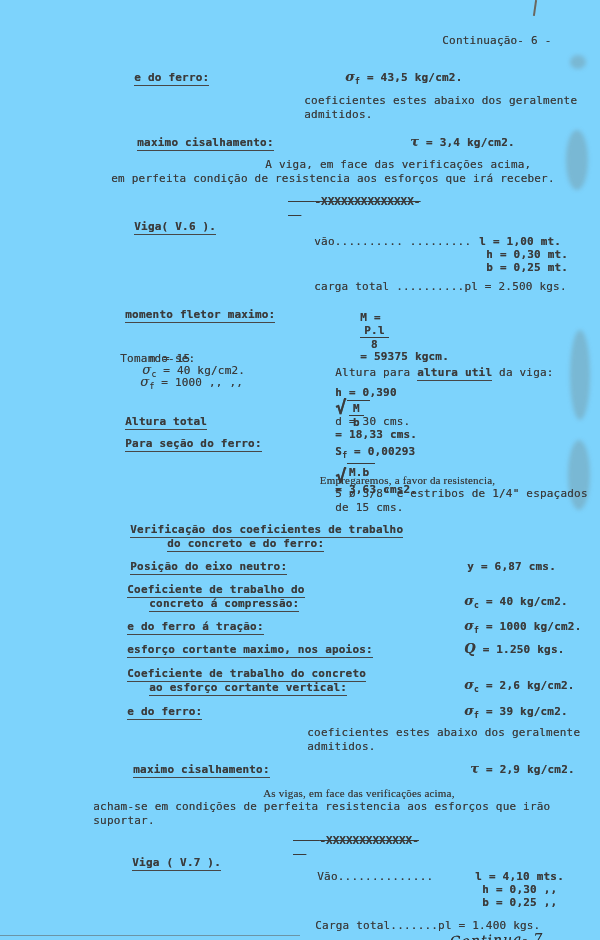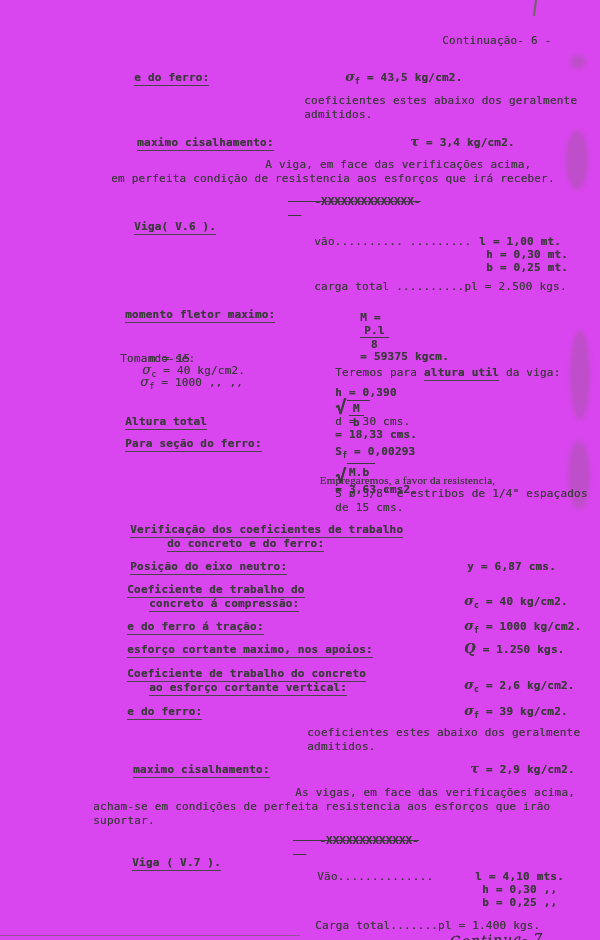--- a/index.html
+++ b/index.html
@@ -1,18 +1,18 @@
 <!DOCTYPE html>
 <html><head>
 <meta charset="utf-8">
 <style>
   html,body{margin:0;padding:0;background:#d8d5cf;}
   .page{
     position:relative;width:600px;height:940px;margin:0 auto;
-    background:#d946ef;
+    background:#7dd3fc;
     font-family:"DejaVu Sans Mono", monospace;
     font-size:11px;color:#3b3b3b;overflow:hidden;
     text-shadow:0 0 0.6px rgba(55,55,55,.65);
   }
   .row{position:absolute;white-space:pre;letter-spacing:.2px;line-height:14px;}
   .b{font-weight:bold;}
   .u{border-bottom:1.2px solid #474747;padding-bottom:1px;}
   .sep{letter-spacing:0;text-decoration:line-through;font-weight:bold;}
   .sigma{font-family:"DejaVu Serif",serif;font-style:italic;font-size:13px;}
   sub{font-size:8px;}
@@ -112,21 +112,21 @@
     <span>n = 15</span>
   </div>
   <div class="row" style="left:115px;top:349px;">
     <span class="sigma">σ</span><sub>c</sub> <span>= 40 kg/cm2.</span>
   </div>
   <div class="row" style="left:113px;top:361px;">
     <span class="sigma">σ</span><sub>f</sub> <span>= 1000 ,, ,,</span>
   </div>
 
   <div class="row" style="left:308px;top:352px;">
-    <span>Teremos para </span><span class="u b">altura util</span><span> da viga:</span>
+    <span>Altura para </span><span class="u b">altura util</span><span> da viga:</span>
   </div>
   <div class="row b" style="left:308px;top:372px;">
     <span>h = 0,390</span>
     <span class="sqrt"><span class="rad">√</span><span class="radicand deep"><span class="frac"><span class="num">M</span><span class="den">b</span></span></span></span>
     <span>= 18,33 cms.</span>
   </div>
 
   <div class="row" style="left:98px;top:401px;">
     <span class="u b">Altura total</span>
   </div>
@@ -215,21 +215,21 @@
     <span>admitidos.</span>
   </div>
 
   <div class="row" style="left:106px;top:749px;">
     <span class="u b">maximo cisalhamento:</span>
   </div>
   <div class="row b" style="left:443px;top:748px;">
     <span class="sigma">τ</span> <span>= 2,9 kg/cm2.</span>
   </div>
 
-  <div class="row" style="left:268px;top:772px;">
+  <div class="row" style="left:252px;top:772px;font-family:Liberation Serif, serif;">
     <span>As vigas, em face das verificações acima,</span>
   </div>
   <div class="row" style="left:66px;top:786px;">
     <span>acham-se em condições de perfeita resistencia aos esforços que irão</span>
   </div>
   <div class="row" style="left:66px;top:800px;">
     <span>suportar.</span>
   </div>
   <div class="row sep" style="left:293px;top:820px;">
     <span>-XXXXXXXXXXXXX-</span>

